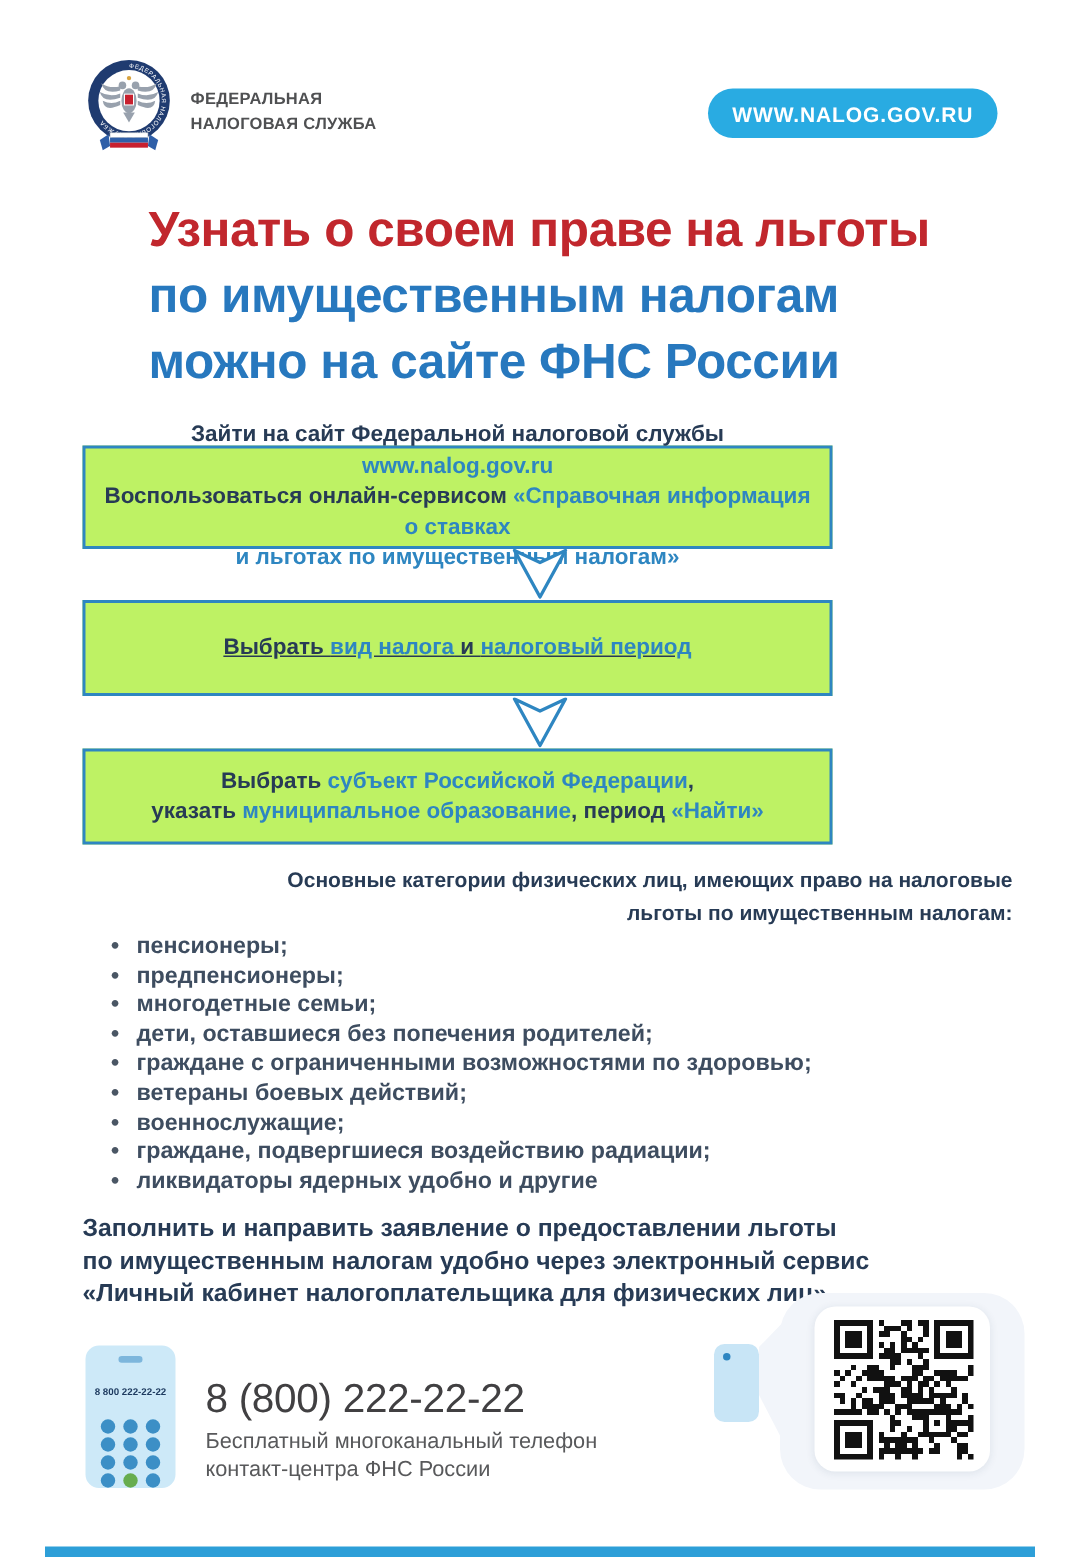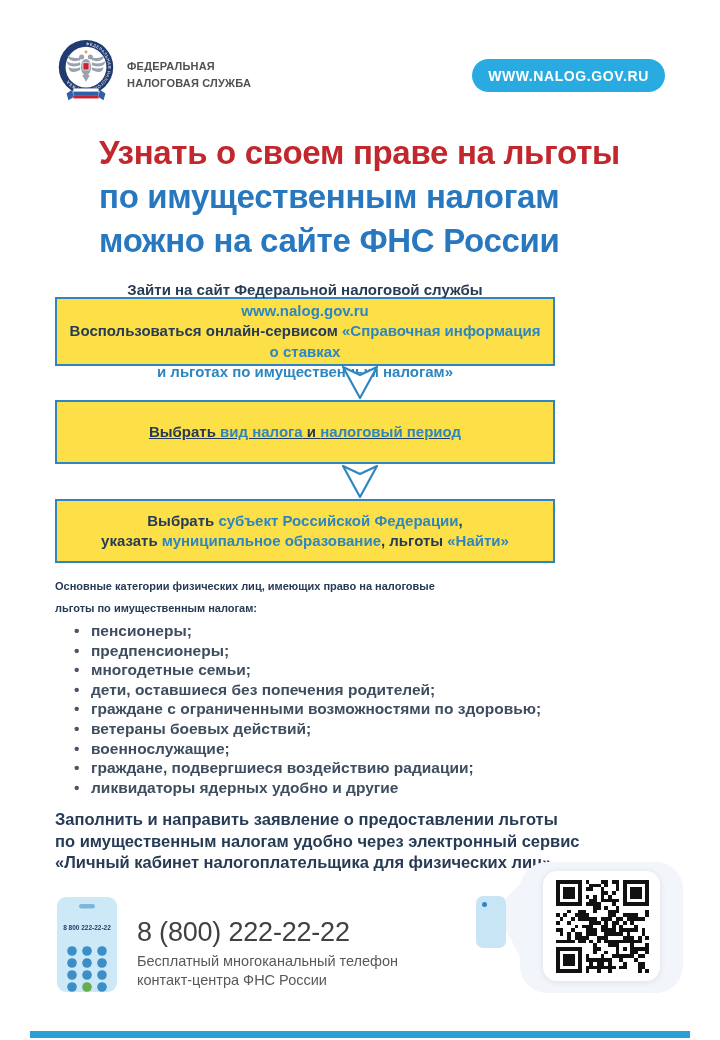--- a/index.html
+++ b/index.html
@@ -17,32 +17,32 @@
   
   .title{position:absolute;left:55px;top:131px;width:620px;font-weight:800;font-size:33px;
          line-height:44px;letter-spacing:-.3px;margin-left:44px;}
   .t-red{color:#c1272d;}
   .t-blue{color:#2778be;}
 
   
   .step{position:absolute;left:55px;width:500px;box-sizing:border-box;border:2px solid #2e86c1;
         display:flex;align-items:center;justify-content:center;text-align:center;
         font-size:15px;font-weight:700;line-height:20.5px;color:#273b55;white-space:pre-line;
-        padding:0 10px;background:#fde047;}
+        padding:0 10px;background:#bef264;}
   .box1{top:297px;height:69px;}
   .box2{top:400px;height:64px;text-decoration:underline;}
   .box3{top:499px;height:64px;}
   .bl{color:#2e86c1;}
   .arrow{position:absolute;left:340px;width:40px;height:34px;}
   .a1{top:366px;}
   .a2{top:465px;}
 
   
-  .cats-heading{position:absolute;left:55px;top:575px;width:620px;font-size:11px;
-                font-weight:700;line-height:22px;color:#273b55;white-space:pre-line;}
+  .cats-heading{position:absolute;left:55px;top:575px;width:620px;font-size:14px;
+                font-weight:700;line-height:22px;color:#273b55;white-space:pre-line;text-align:right;}
   .cats-list{position:absolute;left:74px;top:621px;margin:0;padding:0;list-style:none;font-weight:bold;}
   .cats-list li{position:relative;padding-left:17px;font-size:15.5px;line-height:19.6px;
                 color:#3e4d60;}
   .cats-list li::before{content:"•";position:absolute;left:0;top:0;color:#4a5664;}
 
   
   .footer-note{position:absolute;left:55px;top:809px;width:620px;font-size:16.5px;
                font-weight:700;line-height:21.5px;color:#273b55;white-space:pre-line;}
 
   
@@ -127,21 +127,21 @@
   <div class="step box2">
     <div><span>Выбрать </span><span class="bl">вид налога</span><span> и </span><span class="bl">налоговый период</span></div>
   </div>
 
   <svg class="arrow a2" viewBox="0 0 40 34">
     <polygon points="3,1 20,9 37,1 20,32" fill="#ffffff" stroke="#2e86c1" stroke-width="2.2" stroke-linejoin="round"></polygon>
   </svg>
 
   <div class="step box3">
     <div><span>Выбрать </span><span class="bl">субъект Российской Федерации</span><span>,
-указать </span><span class="bl">муниципальное образование</span><span>, льготы </span><span class="bl">«Найти»</span></div>
+указать </span><span class="bl">муниципальное образование</span><span>, период </span><span class="bl">«Найти»</span></div>
   </div>
 
   <div class="cats-heading">Основные категории физических лиц, имеющих право на налоговые
 льготы по имущественным налогам:</div>
   <ul class="cats-list">
     <li>пенсионеры;</li>
     <li>предпенсионеры;</li>
     <li>многодетные семьи;</li>
     <li>дети, оставшиеся без попечения родителей;</li>
     <li>граждане с ограниченными возможностями по здоровью;</li>

